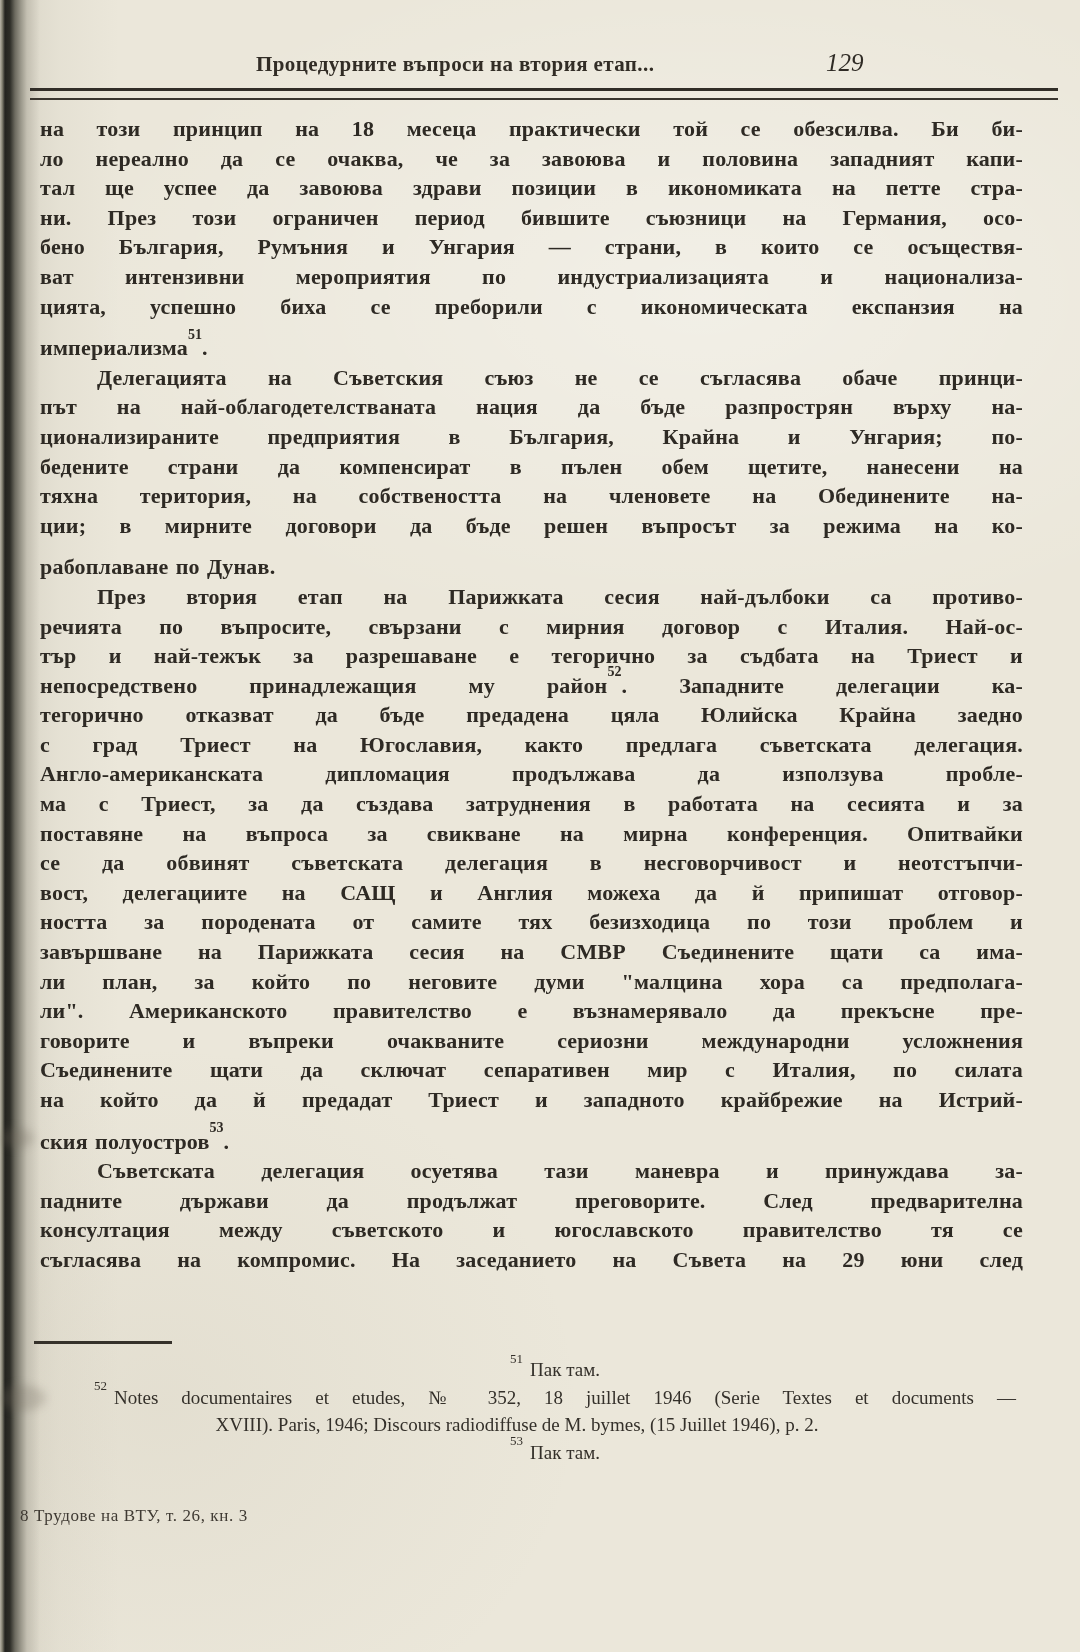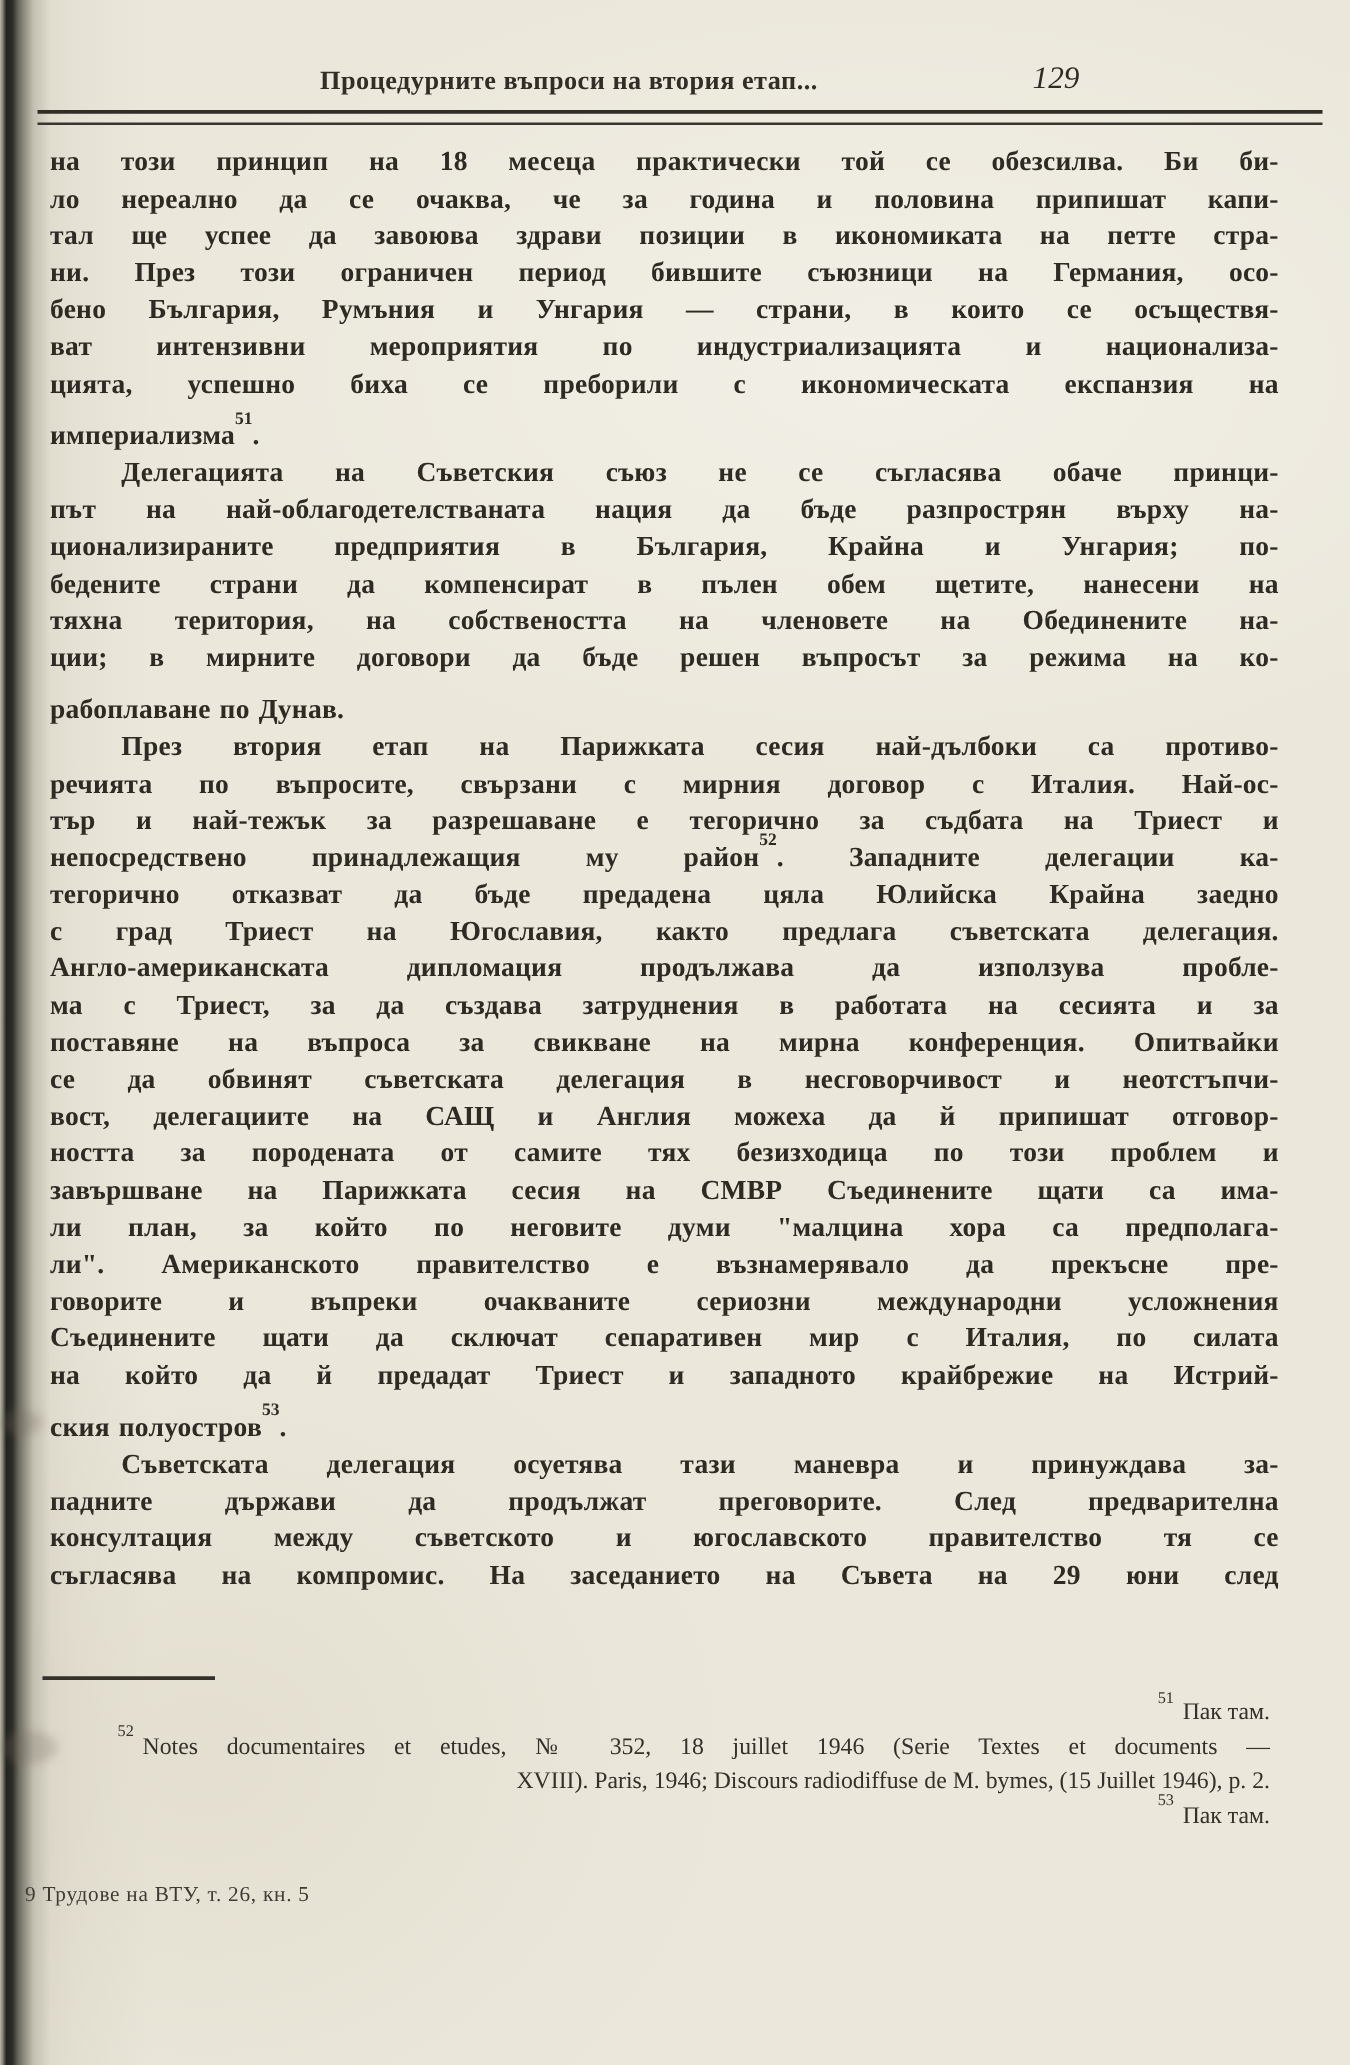--- a/index.html
+++ b/index.html
@@ -49,21 +49,21 @@
   .line.indent{text-indent:57px;}
   sup.ref{
     font-size:14px;font-weight:700;line-height:0;
     position:relative;top:-8px;letter-spacing:0;
   }
   .fnrule{position:absolute;top:1341px;left:34px;width:138px;height:3px;background:#35312a;}
   .footnotes{
     position:absolute;top:1356px;left:18px;width:998px;
     font-size:19px;font-weight:400;line-height:27.5px;color:#34302a;
   }
-  .fn-line{text-align:right;}
+  .fn-line{text-align:center;}
   .fn-line.fn-first{text-indent:76px;}
   .fn-line.fn-just{text-align:justify;text-align-last:justify;height:27.5px;white-space:nowrap;}
   sup.fn-num{font-size:13px;line-height:0;position:relative;top:-6px;margin-right:7px;font-weight:400;}
   .footer{
     position:absolute;top:1506px;left:20px;
     font-size:17px;font-weight:400;letter-spacing:0.6px;color:#3f3a33;
   }
 </style>
 </head>
 <body>
@@ -75,21 +75,21 @@
 
   <div class="header">
     <span class="htitle">Процедурните въпроси на втория етап...</span>
     <span class="hnum">129</span>
   </div>
 
   <div class="hrule"></div>
 
   <div class="bodytext" id="body-text">
       <div class="line">на този принцип на 18 месеца практически той се обезсилва. Би би-</div>
-      <div class="line">ло нереално да се очаква, че за година и половина припишат капи-</div>
+      <div class="line">ло нереално да се очаква, че за завоюва и половина западният капи-</div>
       <div class="line">тал ще успее да завоюва здрави позиции в икономиката на петте стра-</div>
       <div class="line">ни. През този ограничен период бившите съюзници на Германия, осо-</div>
       <div class="line">бено България, Румъния и Унгария — страни, в които се осъществя-</div>
       <div class="line">ват интензивни мероприятия по индустриализацията и национализа-</div>
       <div class="line">цията, успешно биха се преборили с икономическата експанзия на</div>
       <div class="line endline">империализма<sup class="ref">51</sup>.</div>
       <div class="line indent">Делегацията на Съветския съюз не се съгласява обаче принци-</div>
       <div class="line">път на най-облагодетелстваната нация да бъде разпрострян върху на-</div>
       <div class="line">ционализираните предприятия в България, Крайна и Унгария; по-</div>
       <div class="line">бедените страни да компенсират в пълен обем щетите, нанесени на</div>
@@ -129,14 +129,14 @@
       </div>
       <div class="footnote">
         <div class="fn-line fn-first fn-just"><sup class="fn-num">52</sup>Notes documentaires et etudes, № 352, 18 juillet 1946 (Serie Textes et documents —</div>
         <div class="fn-line">XVIII). Paris, 1946; Discours radiodiffuse de M. bymes, (15 Juillet 1946), p. 2.</div>
       </div>
       <div class="footnote">
         <div class="fn-line fn-first"><sup class="fn-num">53</sup>Пак там.</div>
       </div>
     </div>
 
-  <div class="footer">9 Трудове на ВТУ, т. 26, кн. 5</div>
+  <div class="footer">8 Трудове на ВТУ, т. 26, кн. 3</div>
 </div>
 
 </body></html>

